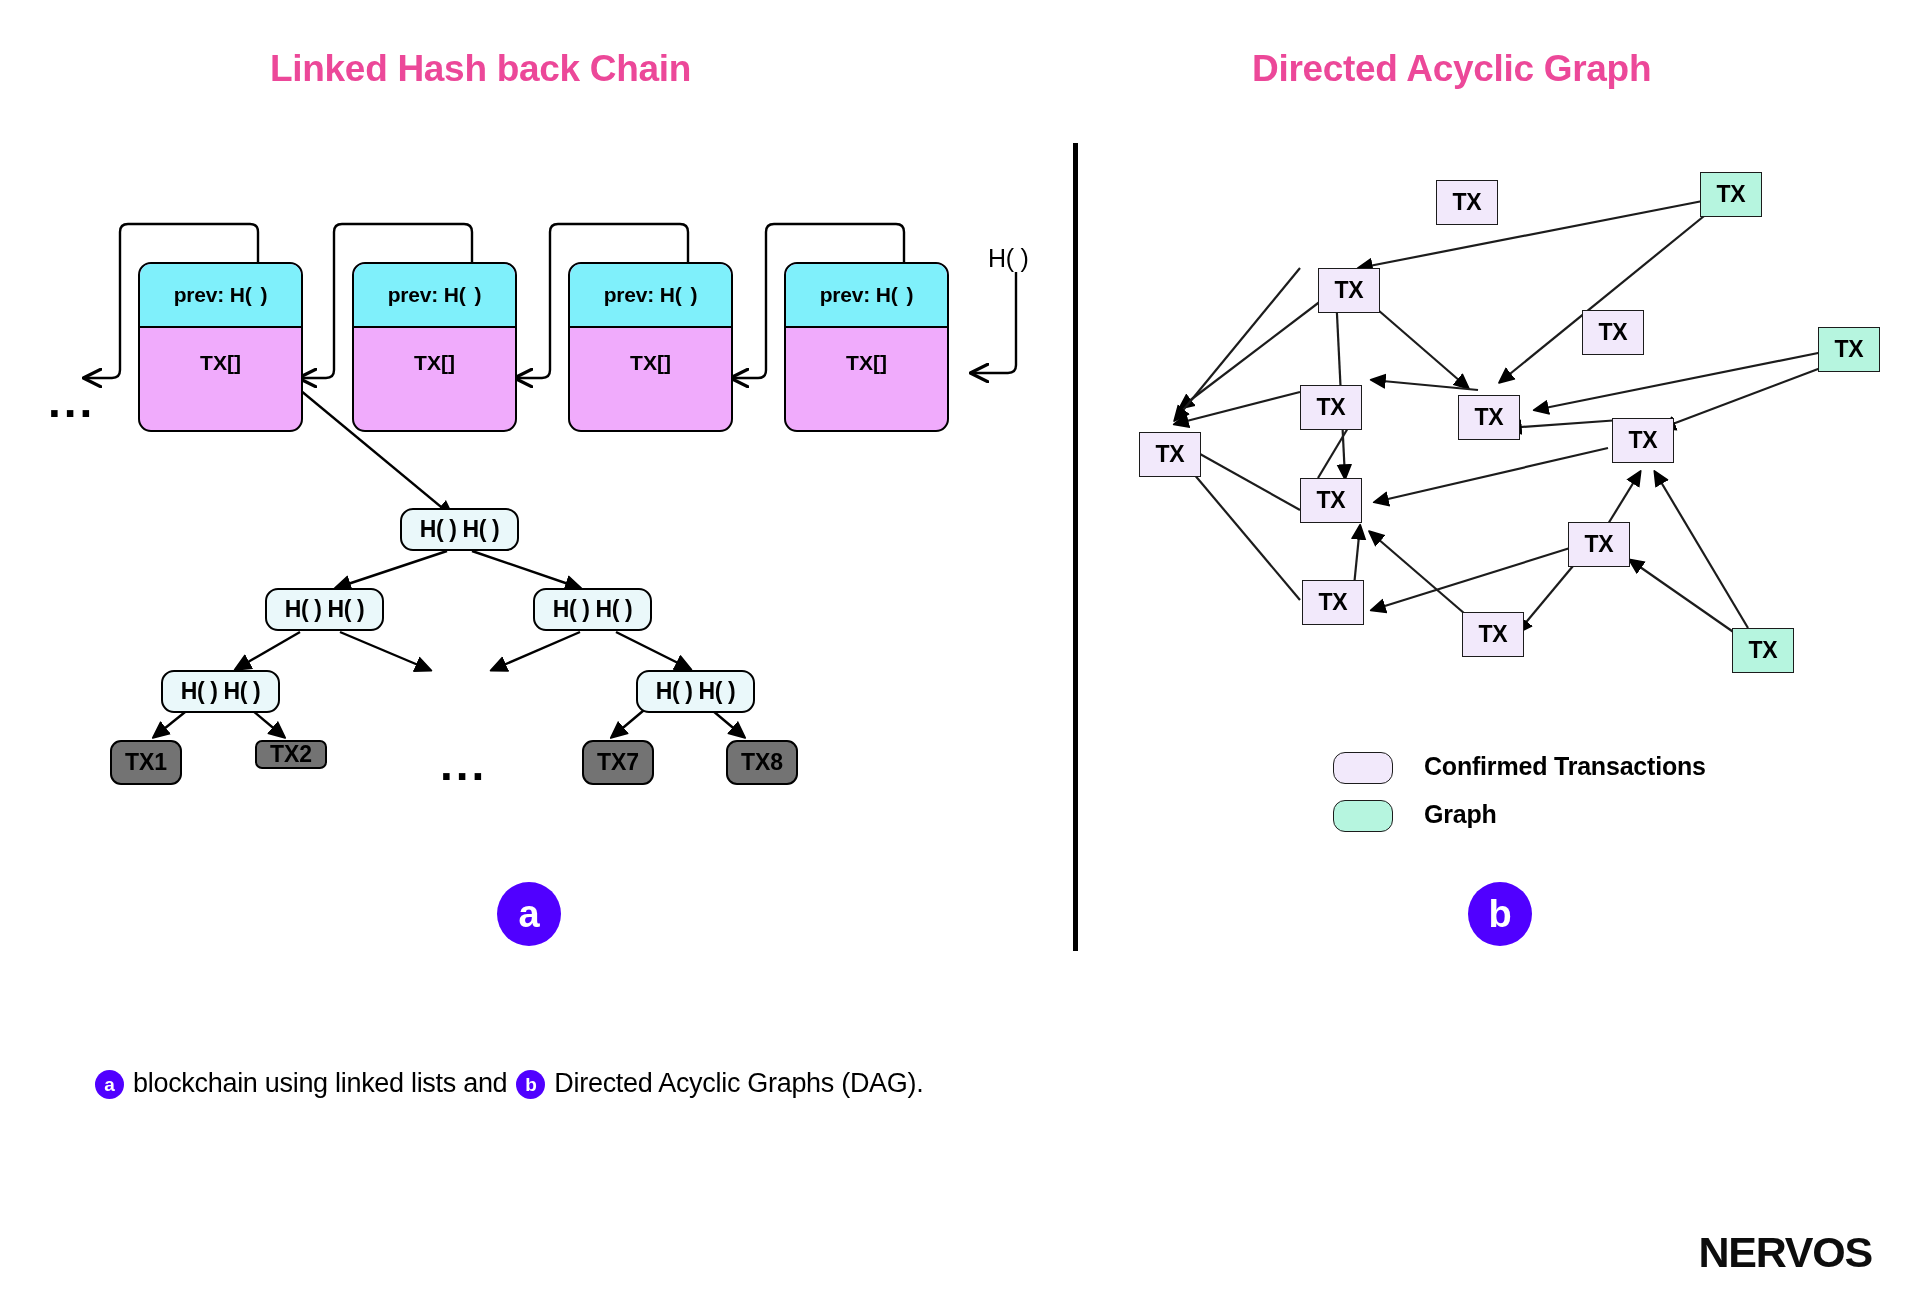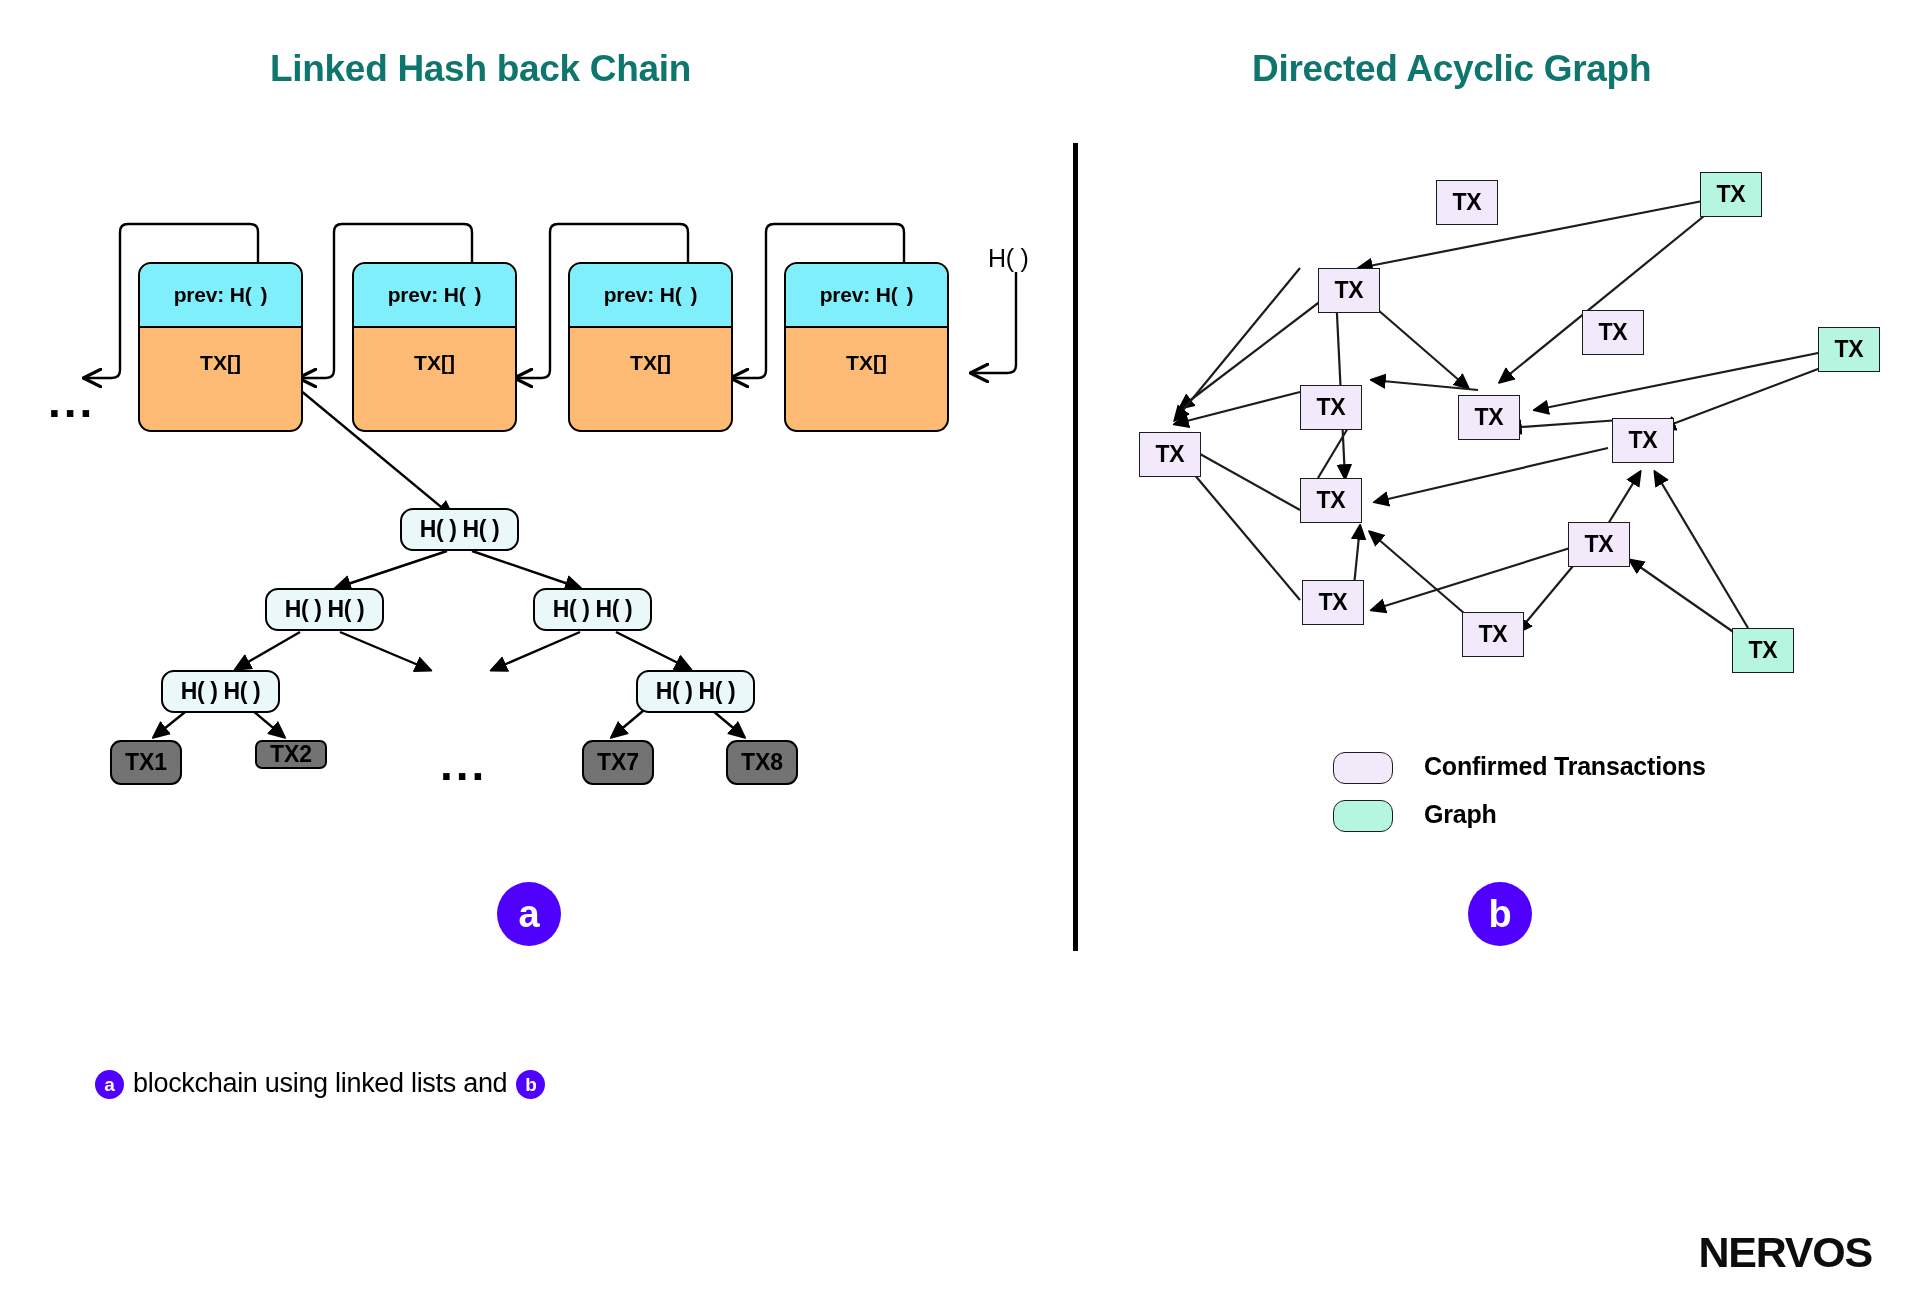--- a/index.html
+++ b/index.html
@@ -1,26 +1,26 @@
 <!DOCTYPE html>
 <html><head>
 <meta charset="utf-8">
 <style>
   html,body{margin:0;padding:0;background:#ffffff;}
   body{width:1920px;height:1307px;position:relative;overflow:hidden;
        font-family:"Liberation Sans","DejaVu Sans",sans-serif;color:#000;}
   .canvas{position:absolute;inset:0;}
   svg.layer{position:absolute;left:0;top:0;width:1920px;height:1307px;overflow:visible;}
-  .ttl{position:absolute;font-weight:bold;font-size:37px;letter-spacing:-0.3px;color:#0f766e;white-space:nowrap;}
+  .ttl{position:absolute;font-weight:bold;font-size:37px;letter-spacing:-0.3px;color:#ec4899;white-space:nowrap;}
   #title-a{left:270px;top:48px;}
   #title-b{left:1252px;top:48px;}
   .divider{position:absolute;left:1073px;top:143px;width:5px;height:808px;background:#000;}
   
   .block{position:absolute;width:165px;height:170px;border:2.2px solid #000;border-radius:13px;
-         background:#fdba74;box-sizing:border-box;overflow:hidden;}
+         background:#f0abfc;box-sizing:border-box;overflow:hidden;}
   .block .hdr{height:62px;background:#7ff0fb;border-bottom:2.2px solid #000;
               display:flex;align-items:center;justify-content:center;
               font-size:21px;font-weight:600;letter-spacing:-0.2px;border-radius:10px 10px 0 0;}
   .block .bdy{height:calc(100% - 62px);display:flex;align-items:center;justify-content:center;
               font-size:21px;font-weight:600;padding-bottom:34px;box-sizing:border-box;}
   .hlabel{position:absolute;font-size:25px;font-weight:500;letter-spacing:-0.3px;}
   .ellipsis{position:absolute;font-size:46px;font-weight:bold;line-height:0.4;letter-spacing:3px;color:#000;}
   
   .mnode{position:absolute;border:2px solid #000;border-radius:13px;background:#eaf8fa;
          display:flex;align-items:center;justify-content:center;font-size:23px;font-weight:600;
@@ -213,20 +213,21 @@
 
   <div class="lgswatch" style="left:1333px;top:800px;background:#b6f5df;"></div>
   <div class="lglabel" style="left:1424px;top:800px;">Graph</div>
 
   <div class="badge" style="left:1468px;top:882px;">b</div>
 
   <div class="caption">
     <span class="cbadge">a</span>
     <span>blockchain using linked lists and</span>
     <span class="cbadge">b</span>
+    <span>Directed Acyclic Graphs (DAG).</span>
   </div>
 
   <div class="logo">
     <svg width="0" height="0"></svg>
     <span class="word">NERVOS</span>
   </div>
 
 </div>
 
 </body></html>

